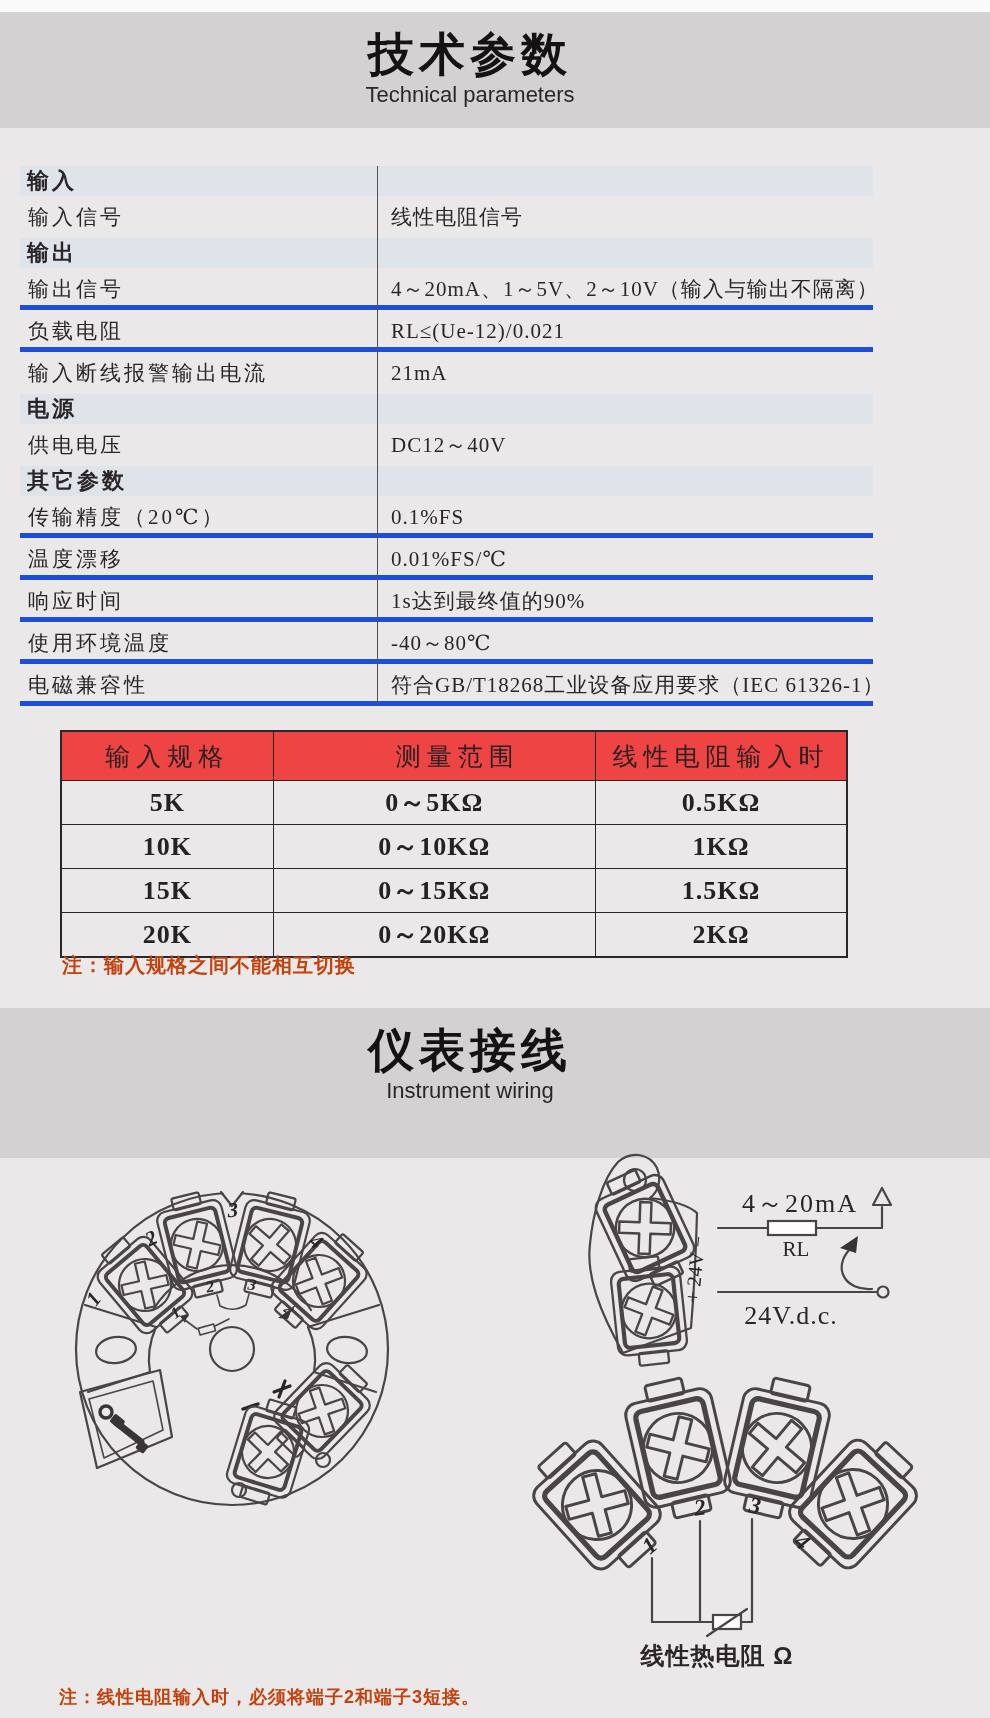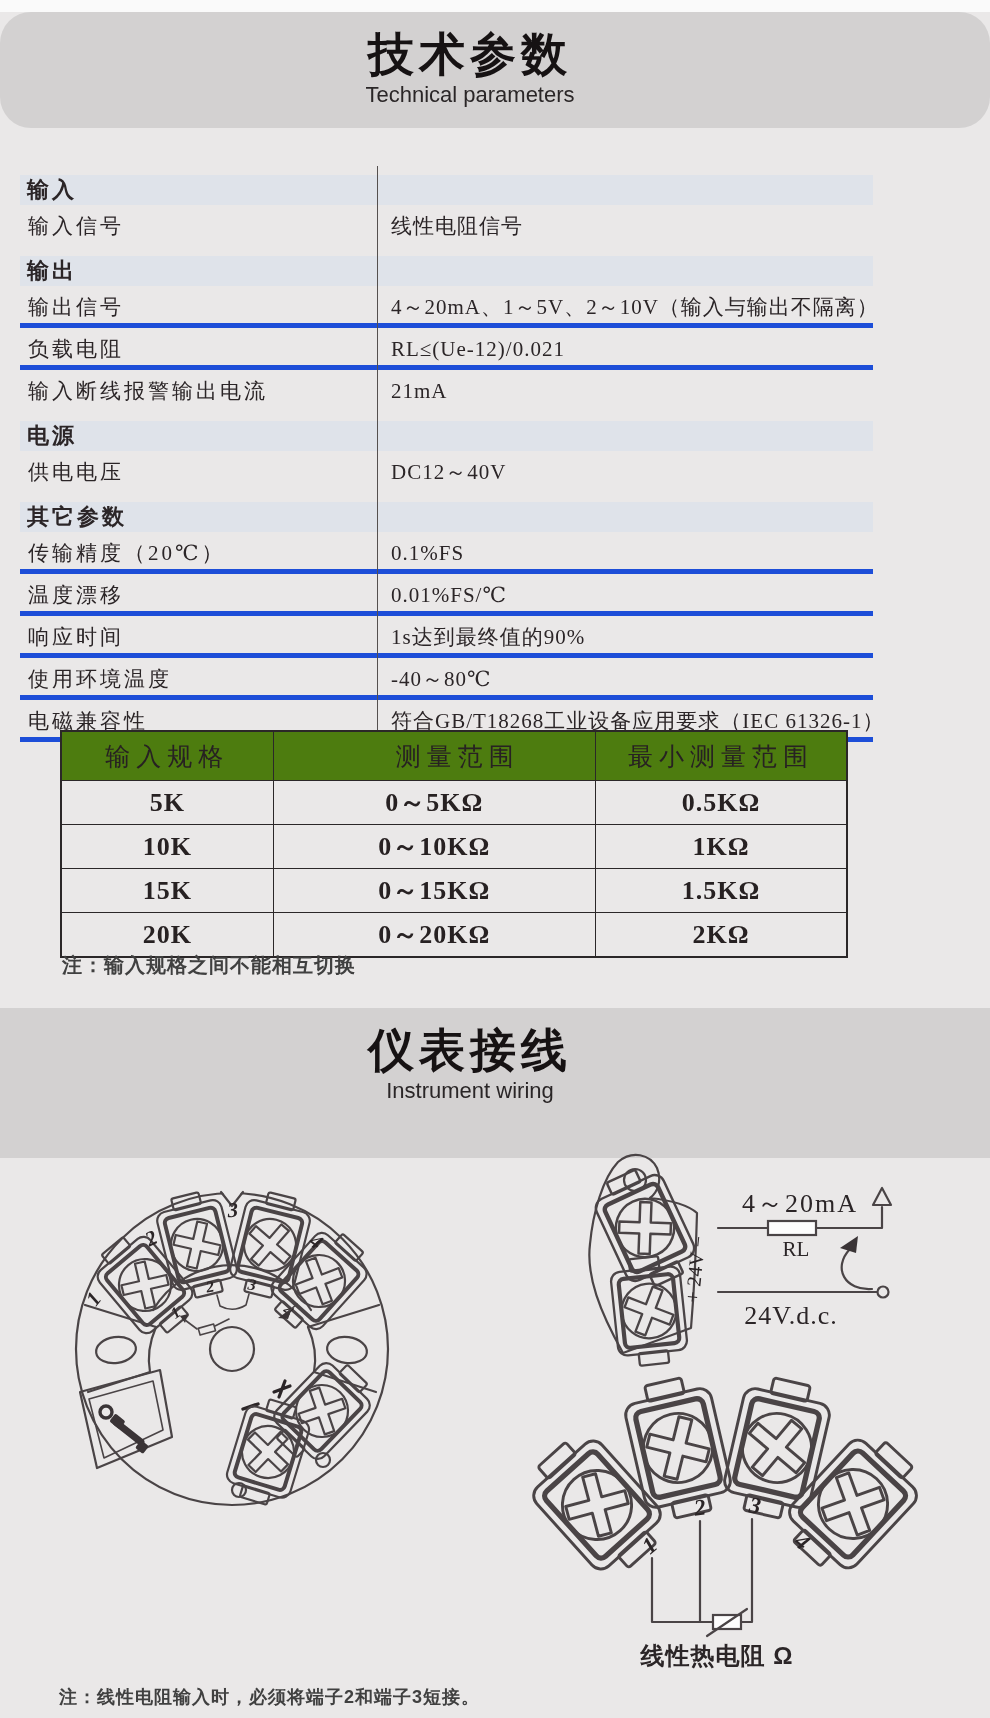--- a/index.html
+++ b/index.html
@@ -14,55 +14,55 @@
   .banner{
     position:absolute;left:0;width:990px;height:116px;background:#d3d1d1;
     text-align:center;font-family:"Liberation Sans","DejaVu Sans",sans-serif;
   }
   .banner .inner{width:940px;}
   .banner-title{
     display:block;margin-top:14px;font-size:46px;font-weight:bold;color:#161213;
     letter-spacing:5px;line-height:1.25;
   }
   .banner-sub{display:block;margin-top:-2px;font-size:22px;font-weight:400;color:#2a2627;letter-spacing:0px;}
-  .banner1{top:12px;border-radius:31px;}
+  .banner1{top:12px;}
   .banner2{top:1008px;height:150px;}
 
   
   .param-table{position:absolute;left:20px;top:166px;width:853px;}
   .vline{position:absolute;left:357px;top:0;bottom:0;width:1px;background:#55504f;}
   .prow{position:relative;box-sizing:border-box;}
   .prow.sect{
     height:30px;background:#dfe3ea;
-    font-weight:bold;font-size:22px;letter-spacing:3px;line-height:30px;margin-top:9px;
+    font-weight:bold;font-size:22px;letter-spacing:3px;line-height:30px;
   }
   .prow.sect .plabel{padding-left:7px;}
   .prow.data{height:42px;font-size:21px;line-height:42px;}
   .prow.data .plabel{display:inline-block;padding-left:8px;letter-spacing:3px;}
   .prow.data .pvalue{position:absolute;left:371px;top:0;letter-spacing:1px;white-space:nowrap;text-align:right;}
   .prow.bb{border-bottom:5px solid #1d4ed8;}
 
   
   .spec-table{
     position:absolute;left:60px;top:730px;width:788px;border-collapse:collapse;
     font-size:25px;text-align:center;color:#272122;
   }
   .spec-table th,.spec-table td{border:1px solid #2b2728;}
   .spec-table{border:2px solid #2b2728;}
   .spec-table th{
-    height:46px;background:#4d7c0f;font-weight:normal;letter-spacing:6px;
+    height:46px;background:#ef4444;font-weight:normal;letter-spacing:6px;
   }
   .spec-table td{height:41px;letter-spacing:1px;font-size:26px;font-weight:bold;}
   .spec-table .c1{width:27%;}
   .spec-table .c2{width:41%;padding-left:48px;}
   .spec-table .c3{width:32%;}
 
   .note{
     position:absolute;font-family:"Liberation Sans","DejaVu Sans",sans-serif;
-    font-weight:bold;color:#404040;letter-spacing:1px;white-space:nowrap;
+    font-weight:bold;color:#c2410c;letter-spacing:1px;white-space:nowrap;
   }
   .note1{left:62px;top:952px;font-size:20px;}
   .note2{left:59px;top:1671px;font-size:18px;margin-top:14px;}
 
   
   .diagram{position:absolute;left:0;top:1100px;}
   .ln{fill:none;stroke:#4a4446;stroke-width:2.2;stroke-linecap:round;stroke-linejoin:round;}
   .thick{stroke-width:4;}
   .thin{stroke-width:1.6;}
   .fillbg{fill:#eae8e8;stroke:none;}
@@ -139,21 +139,21 @@
       <span class="pvalue">符合GB/T18268工业设备应用要求（IEC 61326-1）</span>
     </div>
     <div class="vline"></div>
   </div>
 
   <table class="spec-table">
     <tbody>
         <tr>
       <th class="c1">输入规格</th>
       <th class="c2">测量范围</th>
-      <th class="c3">最小测量范围</th>
+      <th class="c3">线性电阻输入时</th>
     </tr>
     <tr>
       <td>5K</td>
       <td>0～5KΩ</td>
       <td>0.5KΩ</td>
     </tr>
     <tr>
       <td>10K</td>
       <td>0～10KΩ</td>
       <td>1KΩ</td>

